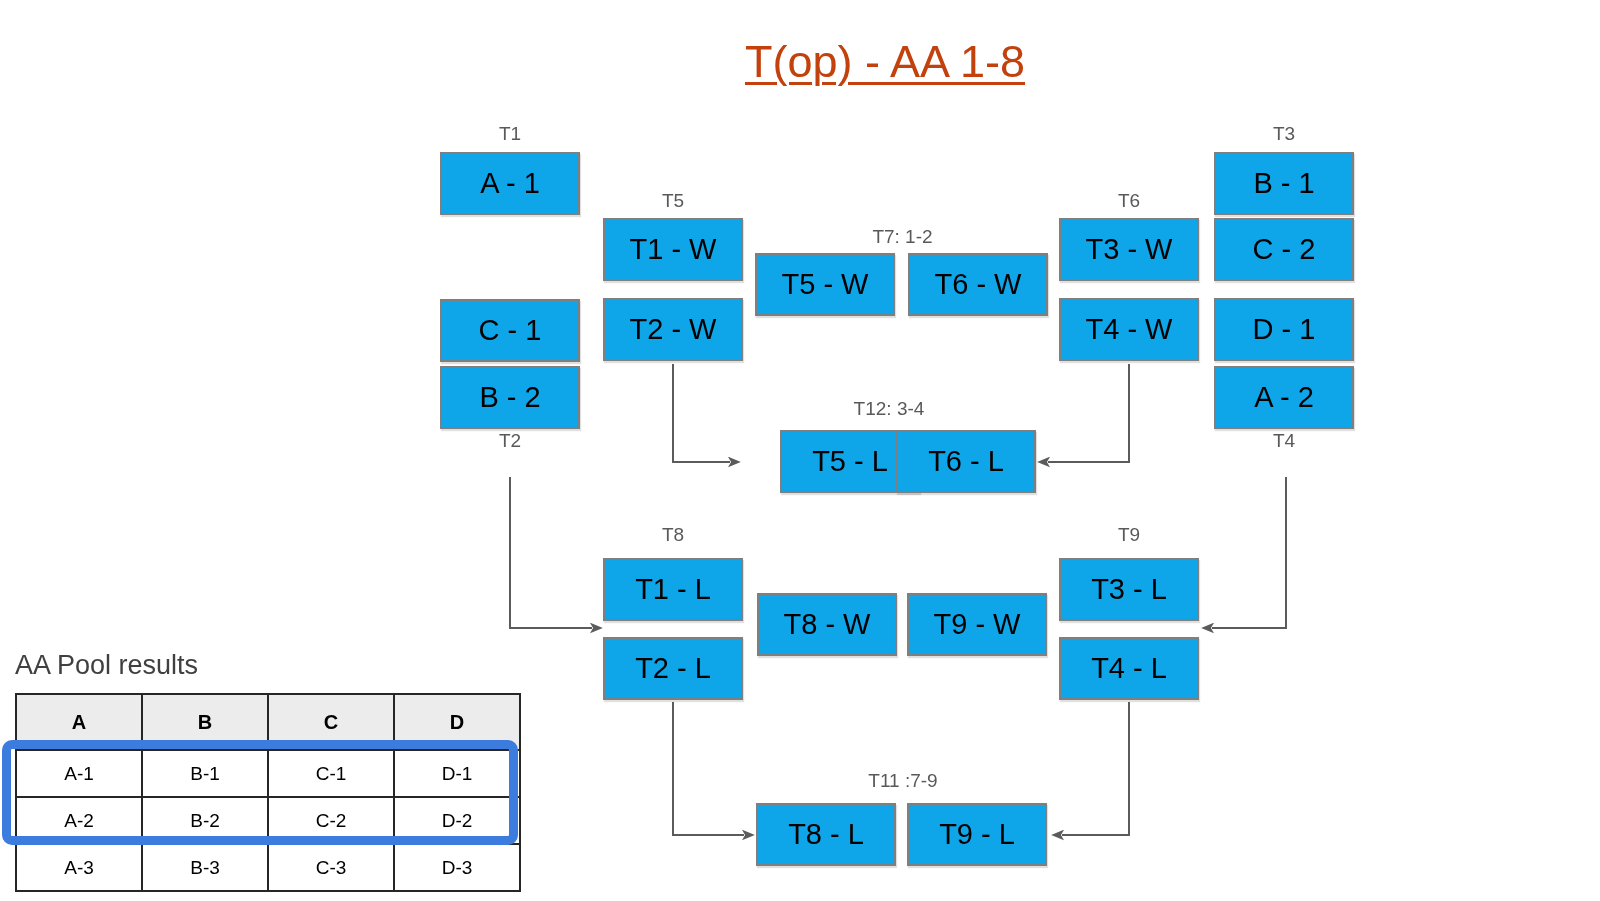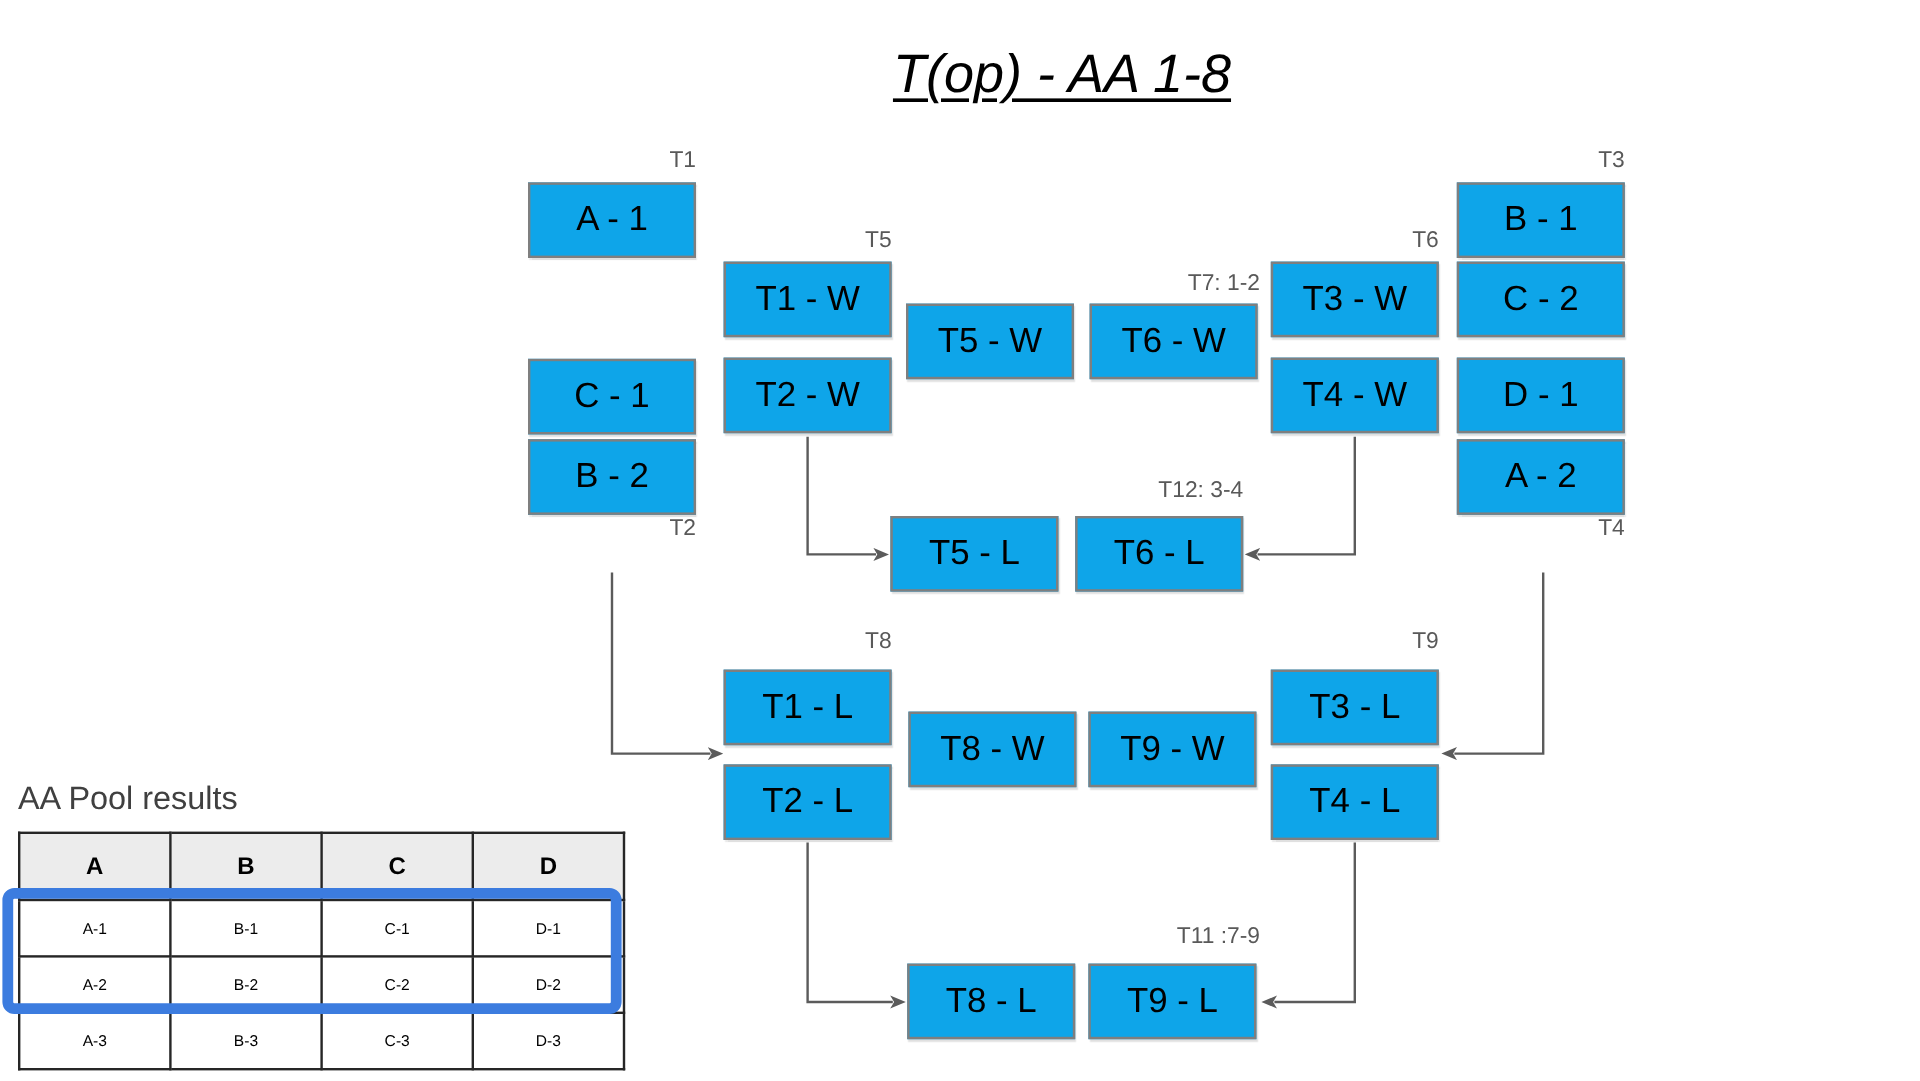--- a/index.html
+++ b/index.html
@@ -2,47 +2,47 @@
 <html><head>
 <meta charset="utf-8">
 <style>
   html,body{margin:0;padding:0;background:#ffffff;}
   .canvas{
     position:relative;width:1600px;height:901px;background:#ffffff;overflow:hidden;
     font-family:"Liberation Sans", sans-serif;
   }
   .title{
     position:absolute;left:585px;top:36px;width:600px;margin:0;
-    text-align:center;font-size:45px;font-weight:400;color:#000000;font-style:italic;
+    text-align:center;font-size:45px;font-weight:400;color:#c2410c;
   }
   .title span{text-decoration:underline;text-decoration-thickness:3px;text-underline-offset:5px;}
   .box{
     position:absolute;width:140px;height:63px;box-sizing:border-box;
     background:#0ea5e9;border:2px solid #7f7f7f;
     display:flex;align-items:center;justify-content:center;
     font-size:29px;color:#000;box-shadow:1px 2px 1px rgba(0,0,0,0.12);
   }
   .lbl{
-    position:absolute;text-align:right;font-size:19px;color:#595959;
+    position:absolute;text-align:center;font-size:19px;color:#595959;
   }
   .connectors{position:absolute;left:0;top:0;pointer-events:none;}
   .pool-title{
     position:absolute;left:15px;top:650px;width:488px;text-align:left;
     font-size:27px;color:#404040;
   }
   .pool-table{
     position:absolute;left:15px;top:693px;border-collapse:collapse;table-layout:fixed;
   }
   .pool-table th{
     width:122px;height:52px;background:#ececec;border:2px solid #262626;
     font-size:20px;font-weight:700;color:#000;text-align:center;
   }
   .pool-table td{
     width:122px;height:43px;background:#ffffff;border:2px solid #262626;
-    font-size:13px;color:#000;text-align:center;
+    font-size:19px;color:#000;text-align:center;
   }
   .highlight-frame{
     position:absolute;left:2px;top:740px;width:516px;height:105px;box-sizing:border-box;
     border:9px solid #3c7cdf;border-radius:10px;background:transparent;
   }
 </style>
 </head>
 <body>
 
 <div class="canvas">
@@ -86,21 +86,21 @@
   <div class="box" style="left:908px;top:253px">T6 - W</div>
 
   <div class="box" style="left:1059px;top:218px">T3 - W</div>
   <div class="box" style="left:1059px;top:298px">T4 - W</div>
 
   <div class="box" style="left:1214px;top:152px">B - 1</div>
   <div class="box" style="left:1214px;top:218px">C - 2</div>
   <div class="box" style="left:1214px;top:298px">D - 1</div>
   <div class="box" style="left:1214px;top:366px">A - 2</div>
 
-  <div class="box" style="left:742px;top:430px">T5 - L</div>
+  <div class="box" style="left:780px;top:430px">T5 - L</div>
   <div class="box" style="left:896px;top:430px">T6 - L</div>
 
   <div class="box" style="left:603px;top:558px">T1 - L</div>
   <div class="box" style="left:603px;top:637px">T2 - L</div>
 
   <div class="box" style="left:757px;top:593px">T8 - W</div>
   <div class="box" style="left:907px;top:593px">T9 - W</div>
 
   <div class="box" style="left:1059px;top:558px">T3 - L</div>
   <div class="box" style="left:1059px;top:637px">T4 - L</div>

